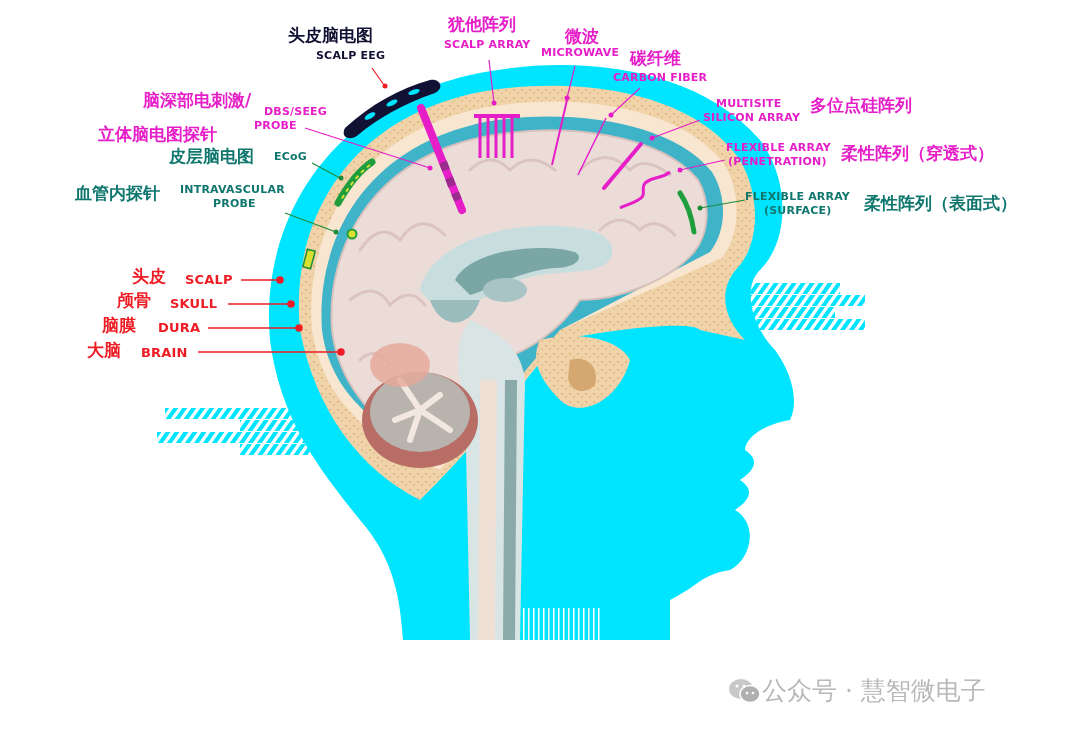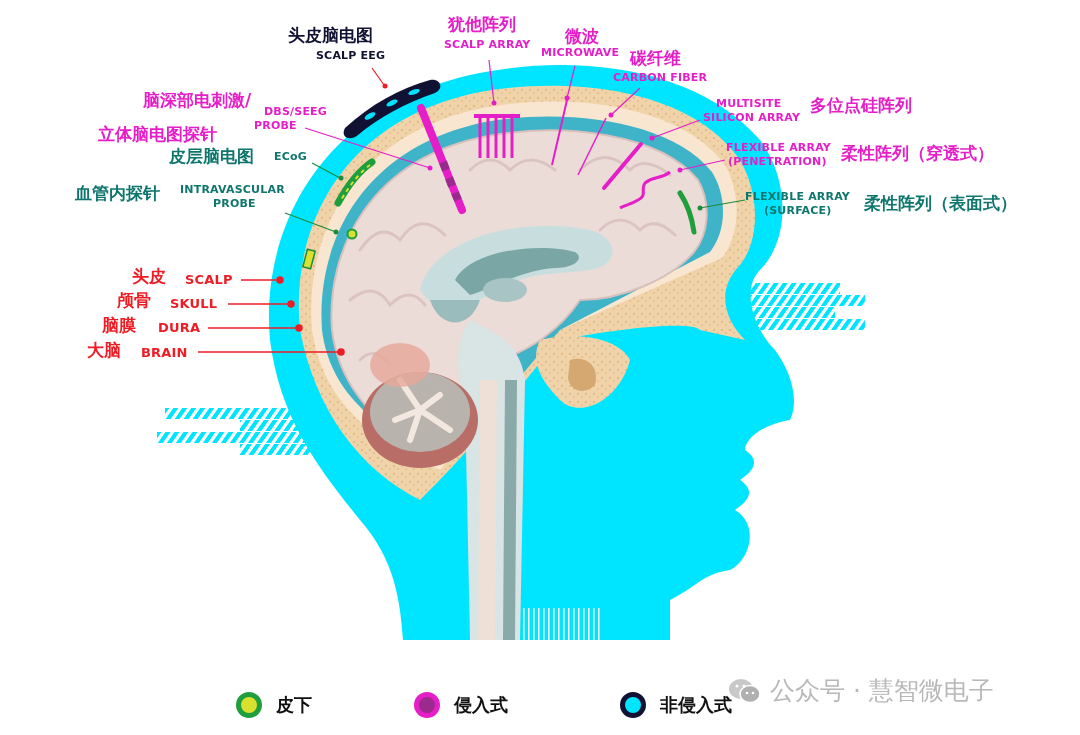--- a/index.html
+++ b/index.html
@@ -11,21 +11,21 @@
   .zh { font-size:17px; }
   .en { font-size:11px; letter-spacing:0.2px; text-align:center; }
   .c-mag { color:#e61ec8; }
   .c-grn { color:#0f766e; }
   .c-red { color:#ee1c24; }
   .c-navy { color:#111133; }
   .legend { position:absolute; top:692px; left:0; width:1080px; height:34px; }
   .legend-item { position:absolute; top:0; display:flex; align-items:center; gap:14px; }
   .legend-dot { width:16px; height:16px; border-radius:50%; border:5px solid; }
   .legend-text { font-size:18px; font-weight:bold; color:#111; }
-  .watermark { position:absolute; left:728px; top:674px; display:flex; align-items:center; gap:8px;
+  .watermark { position:absolute; left:728px; top:674px; display:flex; align-items:center; 
                color:#b8b8b8; font-size:25px; }
   .wm-icon { width:34px; height:28px; position:relative; }
 </style>
 </head>
 <body>
 
 <div class="stage">
 
   <svg class="art" width="1080" height="735" viewBox="0 0 1080 735">
     <defs>
@@ -229,34 +229,20 @@
 
   <div class="lbl zh c-red" style="left:132px;top:268px;">头皮</div>
   <div class="lbl en c-red" style="left:185px;top:273px;font-size:13px;">SCALP</div>
   <div class="lbl zh c-red" style="left:117px;top:292px;">颅骨</div>
   <div class="lbl en c-red" style="left:170px;top:297px;font-size:13px;">SKULL</div>
   <div class="lbl zh c-red" style="left:102px;top:317px;">脑膜</div>
   <div class="lbl en c-red" style="left:158px;top:321px;font-size:13px;">DURA</div>
   <div class="lbl zh c-red" style="left:87px;top:342px;">大脑</div>
   <div class="lbl en c-red" style="left:141px;top:346px;font-size:13px;">BRAIN</div>
 
-  <div class="legend">
-    <div class="legend-item" style="left:236px;">
-      <span class="legend-dot" style="border-color:#1e9e3c;background:#d8e030;"></span>
-      <span class="legend-text">皮下</span>
-    </div>
-    <div class="legend-item" style="left:414px;">
-      <span class="legend-dot" style="border-color:#e61ec8;background:#9a2a8c;"></span>
-      <span class="legend-text">侵入式</span>
-    </div>
-    <div class="legend-item" style="left:620px;">
-      <span class="legend-dot" style="border-color:#111133;background:#00e5ff;"></span>
-      <span class="legend-text">非侵入式</span>
-    </div>
-  </div>
 
   <div class="watermark">
     <svg class="wm-icon" viewBox="0 0 34 28">
       <ellipse cx="13" cy="12" rx="12" ry="10" fill="#c8c8c8"></ellipse>
       <ellipse cx="22" cy="17" rx="10" ry="8.5" fill="#b0b0b0" stroke="#fff" stroke-width="1.5"></ellipse>
       <circle cx="9" cy="9" r="1.5" fill="#fff"></circle>
         <circle cx="16" cy="9" r="1.5" fill="#fff"></circle>
       <circle cx="19" cy="16" r="1.3" fill="#fff"></circle>
         <circle cx="25" cy="16" r="1.3" fill="#fff"></circle>
     </svg>

